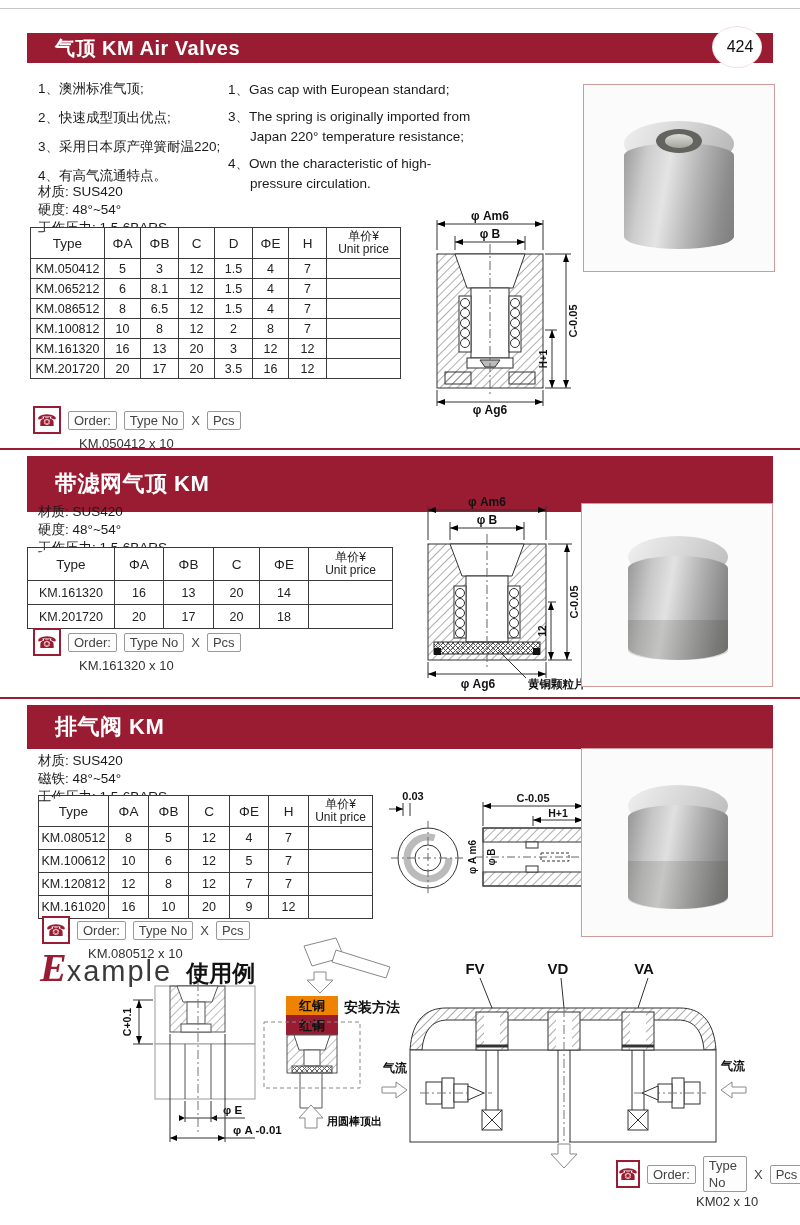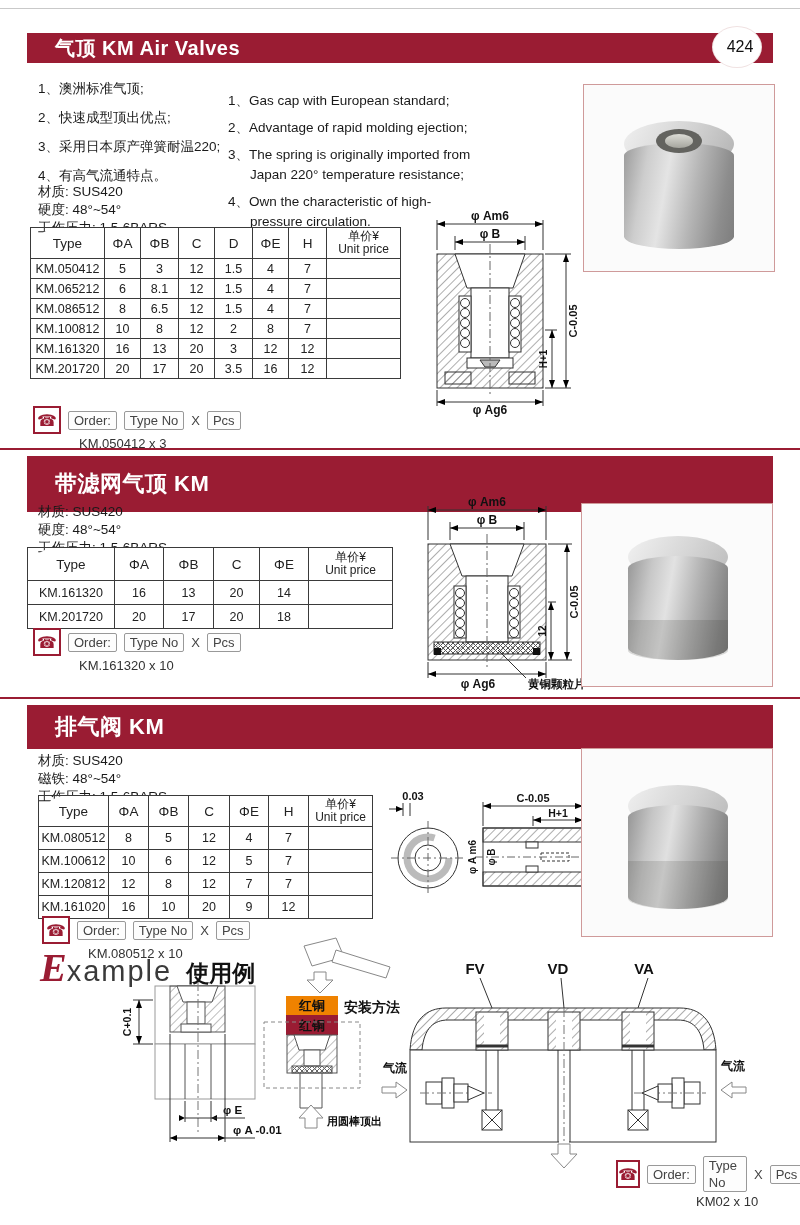--- a/index.html
+++ b/index.html
@@ -57,23 +57,22 @@
   </div>
   <div class="badge">424</div>
 
   <div class="abs b-cn" style="left:38px;top:80px;">
     <div>1、澳洲标准气顶;</div>
     <div>2、快速成型顶出优点;</div>
     <div>3、采用日本原产弹簧耐温220;</div>
     <div>4、有高气流通特点。</div>
   </div>
 
-  <div class="abs b-en" style="left:228px;top:80px;margin-top:11px;">
+  <div class="abs b-en" style="left:228px;top:80px;">
     <div>1、Gas cap with European standard;</div>
-    <div>2、Advantage of rapid molding ejection;</div>
     <div>3、The spring is originally imported from Japan 220° temperature resistance;</div>
     <div>4、Own the characteristic of high-pressure circulation.</div>
   </div>
 
   <div class="photo" style="left:583px;top:84px;height:186px;">
     <div class="cylcap" style="left:40px;top:36px;width:110px;height:46px;border-radius:50%;background:linear-gradient(120deg,#f0f0f0,#d2d2d2 55%,#b2b2b2);"></div>
     <div class="cylbody" style="left:40px;top:58px;width:110px;height:106px;border-radius:50%/12%;background:linear-gradient(100deg,#9a9a9a,#cdcdcd 20%,#e4e4e4 38%,#b5b5b5 62%,#8d8d8d 85%,#7d7d7d);"></div>
     <div class="cylhole" style="left:72px;top:44px;width:46px;height:24px;border-radius:50%;background:#63635f;"></div>
     <div class="cylholein" style="left:81px;top:49px;width:28px;height:14px;border-radius:50%;background:linear-gradient(#dcdcd6,#a5a59e);"></div>
   </div>
@@ -175,21 +174,21 @@
   </table>
 
   <div class="order" style="left:33px;top:406px;">
     <div class="orow">
       <span class="phonebox">☎</span>
       <span class="obox">Order:</span>
       <span class="obox">Type No</span>
       <span class="ox">X</span>
       <span class="obox">Pcs</span>
     </div>
-    <div class="oex">KM.050412 x 3</div>
+    <div class="oex">KM.050412 x 10</div>
   </div>
 
   <svg style="left:405px;top:210px;" width="175" height="205" viewBox="0 0 175 205">
     <defs>
       <pattern id="p1" width="6" height="6" patternUnits="userSpaceOnUse" patternTransform="rotate(45)">
         <line x1="0" y1="0" x2="0" y2="6" stroke="#777" stroke-width="1.2"></line>
       </pattern>
     </defs>
     <rect x="32" y="44" width="106" height="134" fill="url(#p1)" stroke="#333"></rect>
     <polygon points="50,44 120,44 108,78 62,78" fill="#fff" stroke="#333"></polygon>

